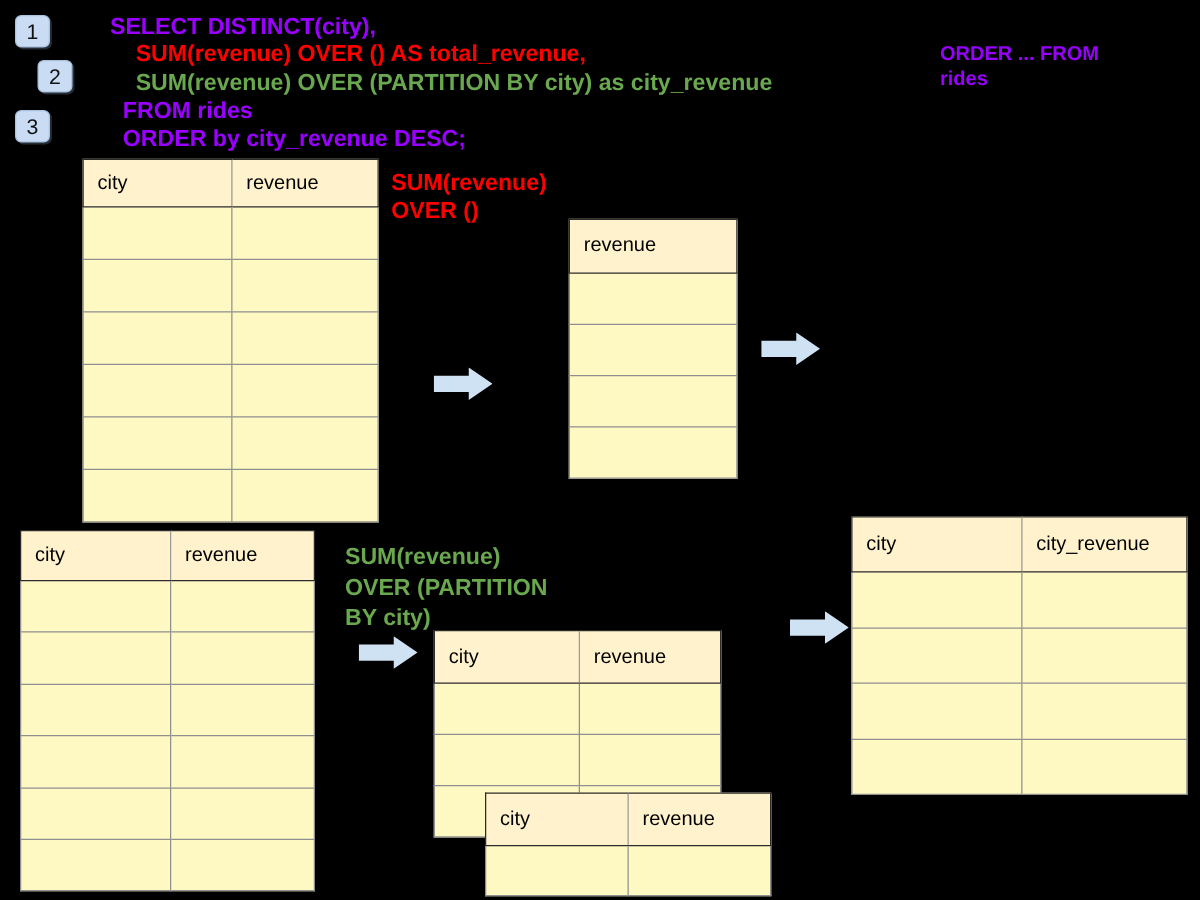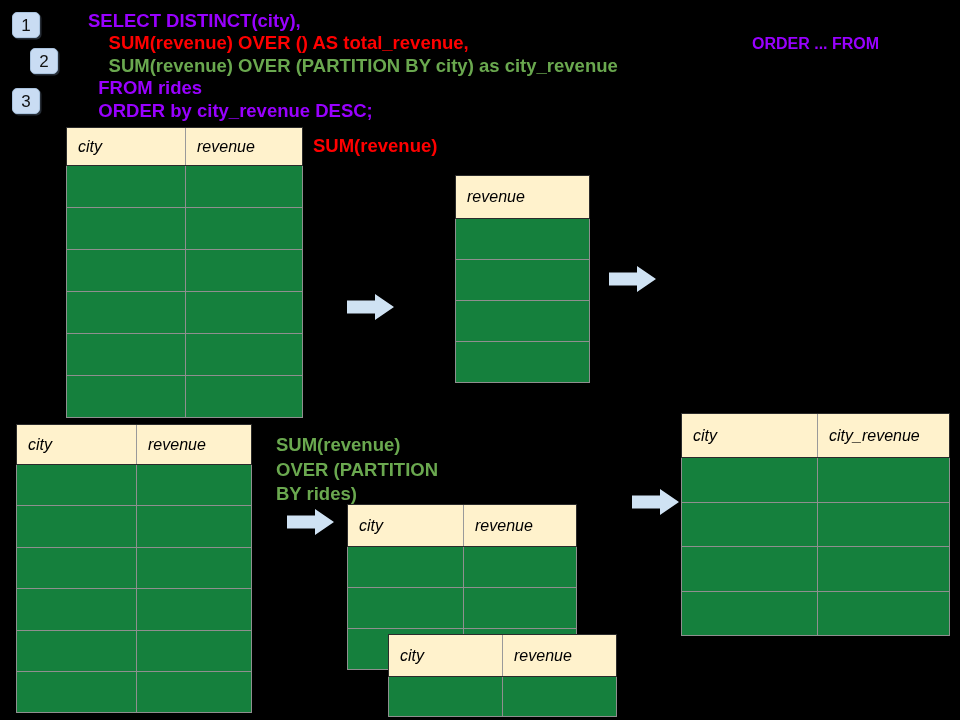--- a/index.html
+++ b/index.html
@@ -23,22 +23,21 @@
     font-family:Liberation Sans, sans-serif;
     font-weight:bold;
   }
   .main-code{font-size:18.5px;line-height:22.4px;}
   .side-note{font-size:16px;line-height:20.3px;}
   .red-label{font-size:18.5px;line-height:21.5px;}
   .green-label{font-size:18.5px;line-height:24.7px;}
   
   .dtable{
     position:absolute;border-collapse:collapse;table-layout:fixed;
-    background:#15803d;
-    font-style:italic;
+    background:#fef9c3;
   }
   .dtable th{
     background:var(--table-header-fill,#FFF2CC);
     color:#000;font-weight:normal;font-size:16px;
     text-align:left;padding:0 0 0 11px;vertical-align:middle;
     border-top:1.6px solid var(--table-header-border,#2B2B2B);
     border-bottom:1.6px solid var(--table-header-border,#2B2B2B);
   }
   .dtable th:first-child{border-left:1.6px solid var(--table-header-border,#2B2B2B);}
   .dtable th:last-child{border-right:1.6px solid var(--table-header-border,#2B2B2B);}
@@ -61,25 +60,25 @@
   </div>
   <div class="badge" style="left:30px;top:48px;">
     <span>2</span>
   </div>
   <div class="badge" style="left:12px;top:88px;">
     <span>3</span>
   </div>
 
   <div class="code main-code" style="left:88px;top:10px;"><div class="code-line" style="color: rgb(153, 0, 255);">SELECT DISTINCT(city),</div><div class="code-line" style="color: rgb(255, 0, 0);">    SUM(revenue) OVER () AS total_revenue,</div><div class="code-line" style="color: rgb(106, 168, 79);">    SUM(revenue) OVER (PARTITION BY city) as city_revenue</div><div class="code-line" style="color: rgb(153, 0, 255);">  FROM rides</div><div class="code-line" style="color: rgb(153, 0, 255);">  ORDER by city_revenue DESC;</div></div>
 
-  <div class="code side-note" style="left:752px;top:34px;"><div class="code-line" style="color: rgb(153, 0, 255);">ORDER ... FROM</div></div>
-
-  <div class="code red-label" style="left:313px;top:135px;"><div class="code-line" style="color: rgb(255, 0, 0);">SUM(revenue)</div></div>
-
-  <div class="code green-label" style="left:276px;top:433px;"><div class="code-line" style="color: rgb(106, 168, 79);">SUM(revenue)</div><div class="code-line" style="color: rgb(106, 168, 79);">OVER (PARTITION</div><div class="code-line" style="color: rgb(106, 168, 79);">BY rides)</div></div>
+  <div class="code side-note" style="left:752px;top:34px;"><div class="code-line" style="color: rgb(153, 0, 255);">ORDER ... FROM</div><div class="code-line" style="color: rgb(153, 0, 255);">rides</div></div>
+
+  <div class="code red-label" style="left:313px;top:135px;"><div class="code-line" style="color: rgb(255, 0, 0);">SUM(revenue)</div><div class="code-line" style="color: rgb(255, 0, 0);">OVER ()</div></div>
+
+  <div class="code green-label" style="left:276px;top:433px;"><div class="code-line" style="color: rgb(106, 168, 79);">SUM(revenue)</div><div class="code-line" style="color: rgb(106, 168, 79);">OVER (PARTITION</div><div class="code-line" style="color: rgb(106, 168, 79);">BY city)</div></div>
 
   <table class="dtable" style="left:66px;top:127px;width:237px;">
     <colgroup>
         <col style="width:119px">
         <col>
       </colgroup>
   <thead>
         <tr style="height: 38px;">
           <th>city</th>
           <th>revenue</th>

